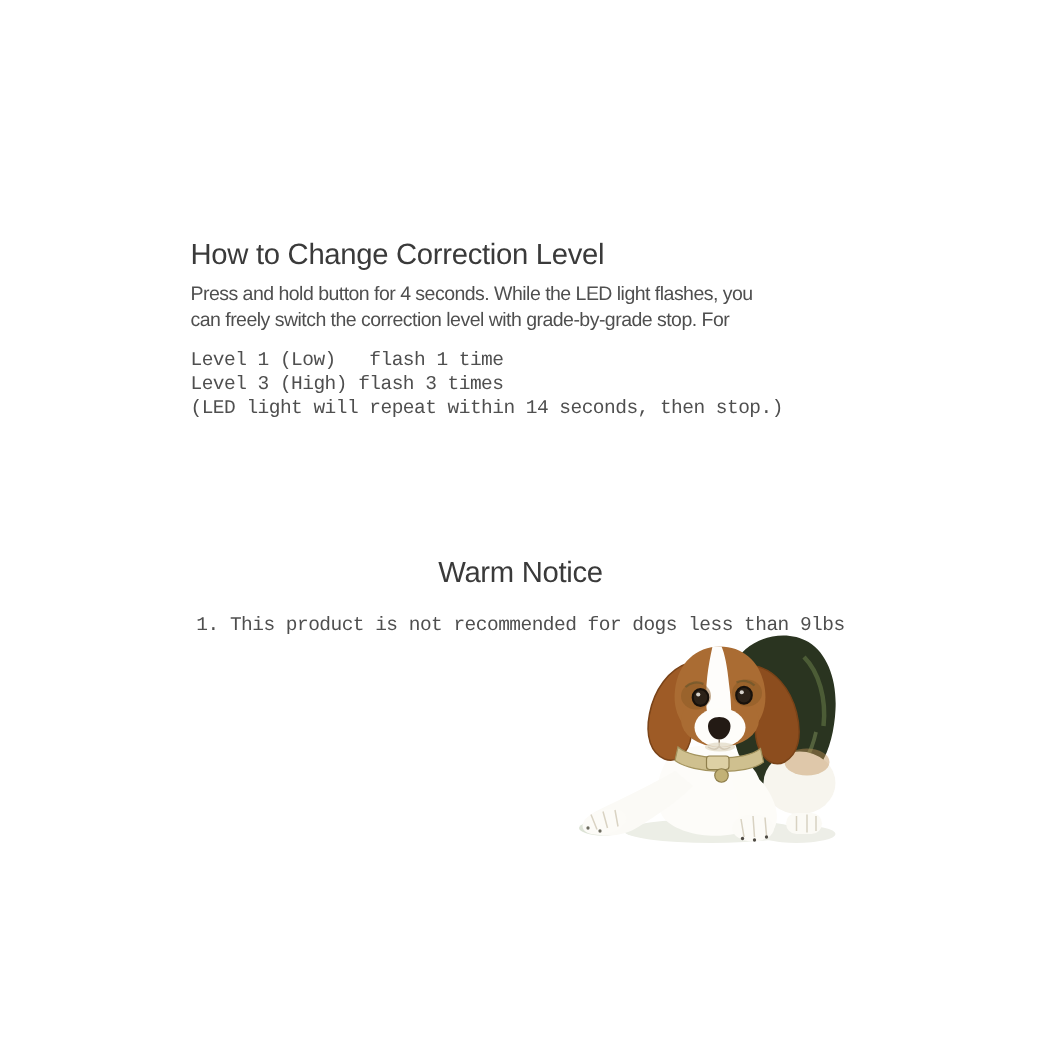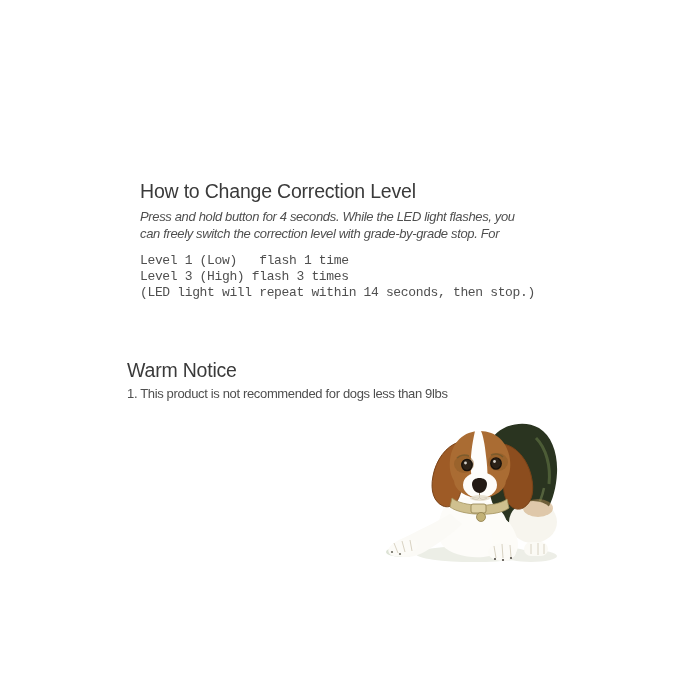--- a/index.html
+++ b/index.html
@@ -4,36 +4,36 @@
 <style>
   html, body { margin: 0; padding: 0; background: #ffffff; }
   .page {
     position: relative;
     width: 700px; height: 700px;
     background: #ffffff;
     overflow: hidden;
     font-family: "Liberation Sans", sans-serif;
   }
   .section { position: absolute; left: 127px; width: 440px; }
-  .section-howto { top: 180px; margin-left: 13px; }
-  .section-warm { top: 359px; }
+  .section-howto { top: 159px; }
+  .section-warm { top: 371px; text-align: center; }
   .heading {
     font-size: 19.5px;
     line-height: 23px;
     font-weight: 400;
     color: #3a3a3a;
     letter-spacing: -0.2px;
     white-space: pre;
   }
   .bodytext { color: #4f4f4f; font-size: 13px; letter-spacing: -0.35px; }
   .para { margin-top: 5px; }
-  .para .line { line-height: 17.2px; white-space: pre; font-style: italic; }
+  .para .line { line-height: 17.2px; white-space: pre; }
   .levels { margin-top: 11px; }
   .levels .line { line-height: 16px; white-space: pre; font-family: Liberation Mono, monospace; }
-  .notices { margin-top: 3px; }
+  .notices { margin-top: 14px; font-family: Liberation Mono, monospace; }
   .notices .line { line-height: 17px; white-space: pre; }
   .dog-photo {
     position: absolute;
     left: 386px; top: 418px;
     width: 180px; height: 150px;
   }
 </style>
 </head>
 <body>
 

